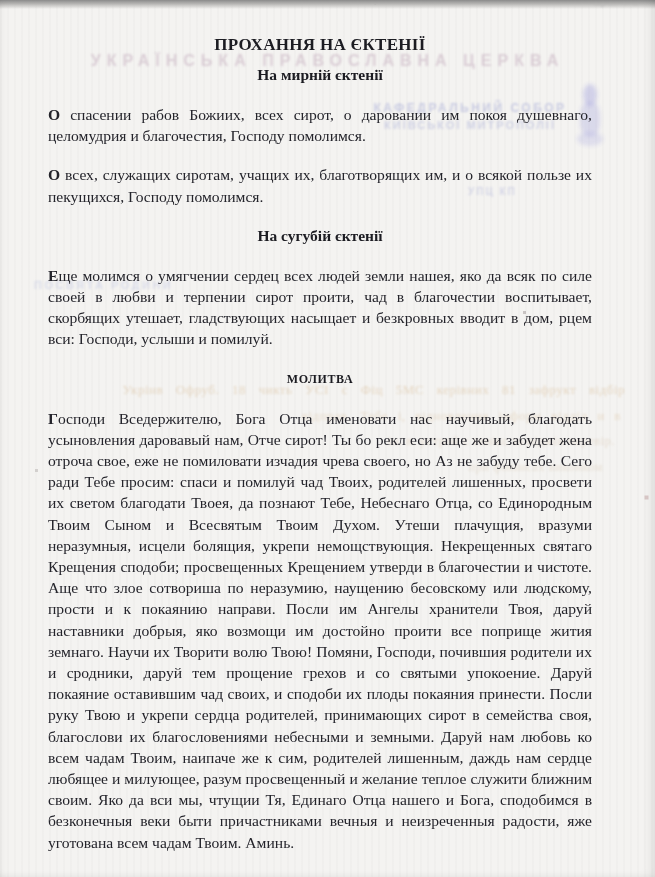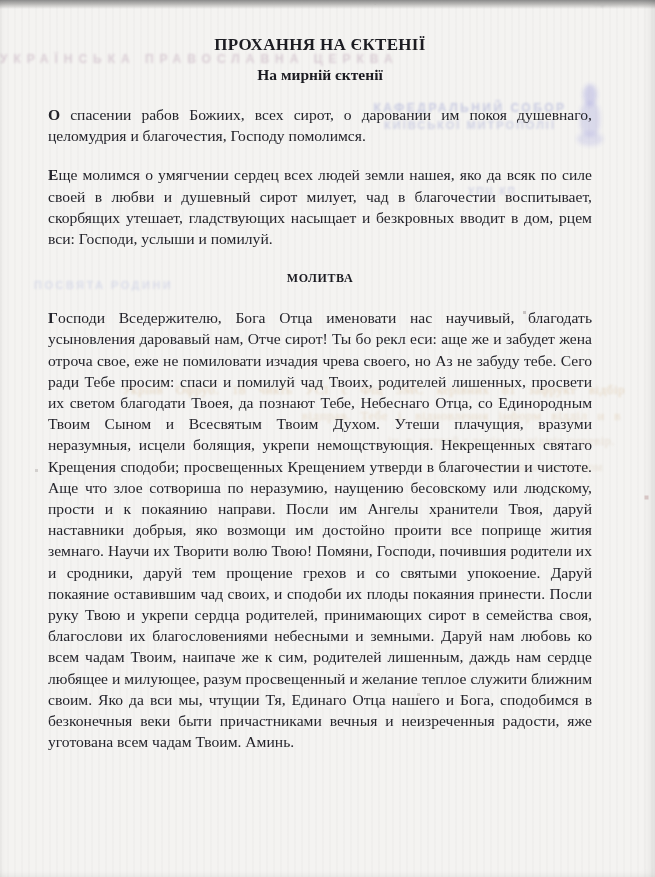--- a/index.html
+++ b/index.html
@@ -31,22 +31,22 @@
     top:-7px;left:50%;transform:translateX(-62%);
     font-family:"Liberation Sans",sans-serif;font-size:11px;font-weight:bold;
     color:#84848e;opacity:.55;filter:blur(.7px);letter-spacing:1.2px;
   }
   .ghost-top-right{
     top:-4px;right:16px;
     font-family:"Liberation Sans",sans-serif;font-size:10px;font-weight:bold;
     color:#8a8a94;opacity:.45;filter:blur(.8px);letter-spacing:1px;
   }
   .wm-church{
-    top:52px;left:0;width:100%;
-    font-family:"Liberation Sans",sans-serif;font-size:12px;font-weight:bold;
+    top:52px;left:0;width:100%;text-align:center;
+    font-family:"Liberation Sans",sans-serif;font-size:16px;font-weight:bold;
     letter-spacing:6px;color:rgba(170,135,160,.34);filter:blur(.8px);
   }
   .wm-cathedral{
     top:101px;left:355px;width:230px;text-align:center;
     font-family:"Liberation Sans",sans-serif;font-size:12px;font-weight:bold;
     letter-spacing:2.5px;color:rgba(105,115,195,.30);filter:blur(1.1px);
   }
   .wm-metropolis{
     top:119px;left:345px;width:250px;text-align:center;
     font-family:"Liberation Sans",sans-serif;font-size:11px;font-weight:bold;
@@ -129,23 +129,25 @@
 <div class="ghost bleed b4">при фінансах виконком</div>
 <div class="specks"></div>
 
 <div class="page-content">
 
   <h1 class="doc-title">ПРОХАННЯ НА ЄКТЕНІЇ</h1>
 
   <h2 class="subhead">На мирній єктенії</h2>
 
   <p class="par"><span class="lead">О</span><span> спасении рабов Божиих, всех сирот, о даровании им покоя душевнаго, целомудрия и благочестия, Господу помолимся.</span></p>
+  <p class="par"><span class="lead">О</span><span> всех, служащих сиротам, учащих их, благотворящих им, и о всякой пользе их пекущихся, Господу помолимся.</span></p>
 
+  <h2 class="subhead">На сугубій єктенії</h2>
 
-  <p class="par"><span class="lead">Е</span><span>ще молимся о умягчении сердец всех людей земли нашея, яко да всяк по силе своей в любви и душевный сирот милует, чад в благочестии воспитывает, скорбящих утешает, гладствующих насыщает и безкровных вводит в дом, рцем вси: Господи, услыши и помилуй.</span></p>
+  <p class="par"><span class="lead">Е</span><span>ще молимся о умягчении сердец всех людей земли нашея, яко да всяк по силе своей в любви и терпении сирот проити, чад в благочестии воспитывает, скорбящих утешает, гладствующих насыщает и безкровных вводит в дом, рцем вси: Господи, услыши и помилуй.</span></p>
 
   <h2 class="subhead prayer-head">МОЛИТВА</h2>
 
   <p class="par"><span class="lead">Г</span><span>осподи Вседержителю, Бога Отца именовати нас научивый, благодать усыновления даровавый нам, Отче сирот! Ты бо рекл еси: аще же и забудет жена отроча свое, еже не помиловати изчадия чрева своего, но Аз не забуду тебе. Сего ради Тебе просим: спаси и помилуй чад Твоих, родителей лишенных, просвети их светом благодати Твоея, да познают Тебе, Небеснаго Отца, со Единородным Твоим Сыном и Всесвятым Твоим Духом. Утеши плачущия, вразуми неразумныя, исцели болящия, укрепи немощствующия. Некрещенных святаго Крещения сподоби; просвещенных Крещением утверди в благочестии и чистоте. Аще что злое сотвориша по неразумию, наущению бесовскому или людскому, прости и к покаянию направи. Посли им Ангелы хранители Твоя, даруй наставники добрыя, яко возмощи им достойно проити все поприще жития земнаго. Научи их Творити волю Твою! Помяни, Господи, почившия родители их и сродники, даруй тем прощение грехов и со святыми упокоение. Даруй покаяние оставившим чад своих, и сподоби их плоды покаяния принести. Посли руку Твою и укрепи сердца родителей, принимающих сирот в семейства своя, благослови их благословениями небесными и земными. Даруй нам любовь ко всем чадам Твоим, наипаче же к сим, родителей лишенным, даждь нам сердце любящее и милующее, разум просвещенный и желание теплое служити ближним своим. Яко да вси мы, чтущии Тя, Единаго Отца нашего и Бога, сподобимся в безконечныя веки быти причастниками вечныя и неизреченныя радости, яже уготована всем чадам Твоим. Аминь.</span></p>
 
 </div>
 
 <div class="top-edge"></div>
 <div class="vignette"></div>
 

